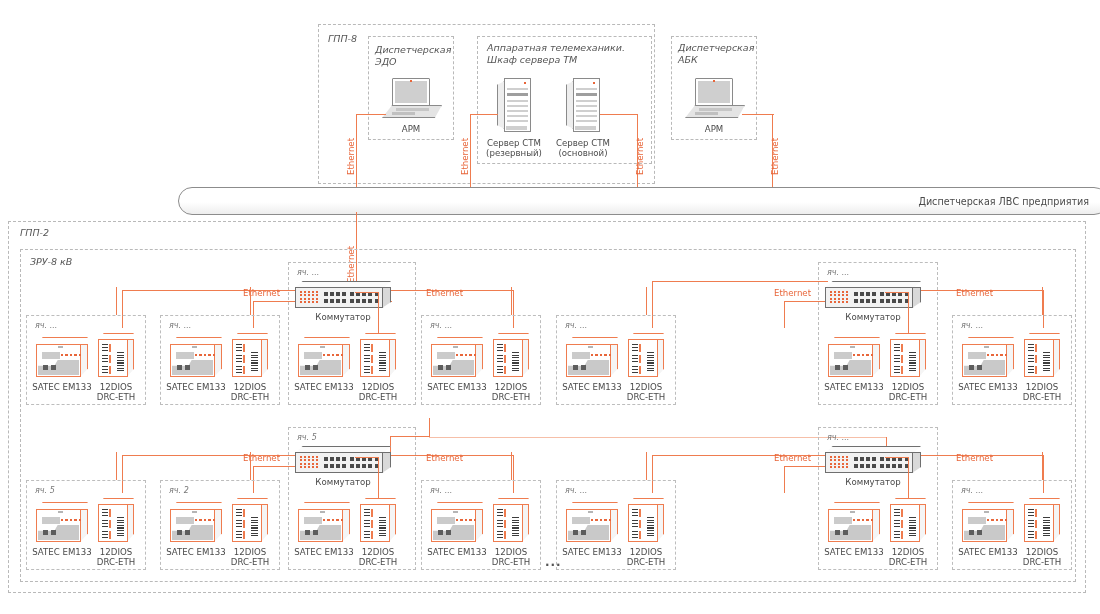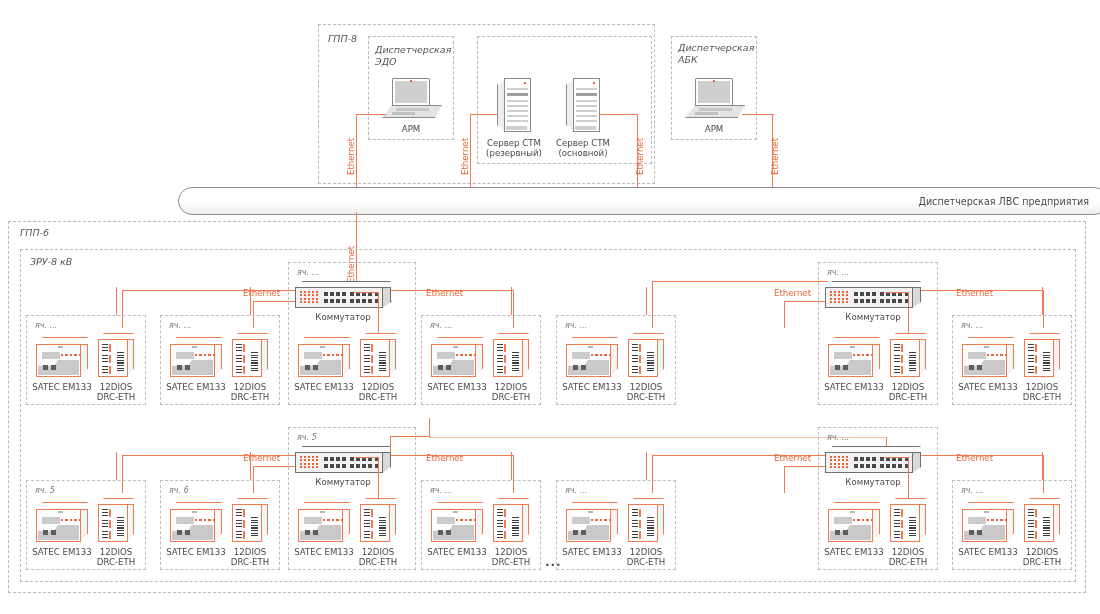--- a/index.html
+++ b/index.html
@@ -116,20 +116,22 @@
       </div>
     <div class="dot"></div>
     <div class="base">
         <b></b>
         <s></s>
       </div>
   </div>
   <div class="devname" style="left:381px;top:124px;width:60px;">АРМ</div>
 
   <div class="dashbox" style="left:477px;top:36px;width:175px;height:128px;"></div>
+  <div class="boxlbl" style="left:487px;top:42px;">Аппаратная телемеханики.
+Шкаф сервера ТМ</div>
 
   <div class="srv" style="left:497px;top:78px;">
     <div class="side"></div>
     <div class="body">
       <span class="rd"></span>
       <em style="top:9px;"></em>
         <em class="thick" style="top:14px;"></em>
       <em style="top:21px;"></em>
         <em style="top:26px;"></em>
         <em style="top:31px;"></em>
@@ -190,21 +192,21 @@
   <div class="eth vert" style="left:770px;top:175px;">Ethernet</div>
 
   <div id="lan" style="left:178px;top:187px;width:930px;height:28px;">
     <div class="t">Диспетчерская ЛВС предприятия</div>
   </div>
 
   <div class="w wv" style="left:356px;top:212px;height:82px;"></div>
   <div class="eth vert" style="left:346px;top:283px;">Ethernet</div>
 
   <div class="dashbox" style="left:8px;top:221px;width:1078px;height:372px;"></div>
-  <div class="boxlbl" style="left:20px;top:227px;">ГПП-6</div>
+  <div class="boxlbl" style="left:20px;top:227px;">ГПП-2</div>
   <div class="dashbox" style="left:20px;top:249px;width:1056px;height:333px;"></div>
   <div class="boxlbl" style="left:30px;top:256px;">ЗРУ-8 кВ</div>
 
   <div class="w wh" style="left:122px;top:290px;width:176px;"></div>
   <div class="w wv" style="left:122px;top:290px;height:38px;"></div>
   <div class="w wh" style="left:253px;top:301px;width:45px;"></div>
   <div class="w wv" style="left:253px;top:301px;height:27px;"></div>
   <div class="eth" style="left:243px;top:288px;">Ethernet</div>
 
   <div class="w wh" style="left:390px;top:290px;width:124px;"></div>
@@ -648,21 +650,21 @@
           <div class="blk" style="top:26px"></div>
           <div class="orb" style="top:26px"></div>
           <div class="bar"></div>
         </div>
       </div>
       <div class="devname" style="left: 28px; top: 547px; width: 68px;">SATEC EM133</div>
       <div class="devname" style="left: 84px; top: 547px; width: 64px;">12DIOS
 DRC-ETH</div>
       <div class="w wv" style="left: 116px; top: 452px; height: 28px;"></div>
       <div class="cellbox" style="left: 160px; top: 480px; width: 120px; height: 90px;"></div>
-      <div class="celllbl" style="left: 169px; top: 486px;">яч. 6</div>
+      <div class="celllbl" style="left: 169px; top: 486px;">яч. 2</div>
       <div class="satec" style="left: 170px; top: 502px;">
         <div class="tp"></div>
         <div class="rt"></div>
         <div class="fc">
           <div class="tick"></div>
           <div class="grey"></div>
           <div class="lcd"></div>
           <div class="leds">
             <i style="left:24px"></i>
             <i style="left:28.4px"></i>

